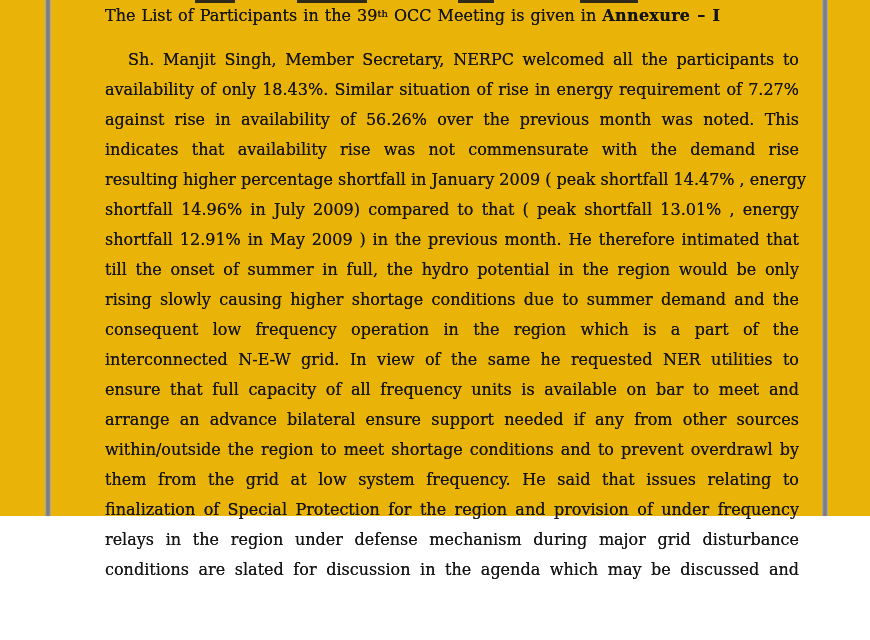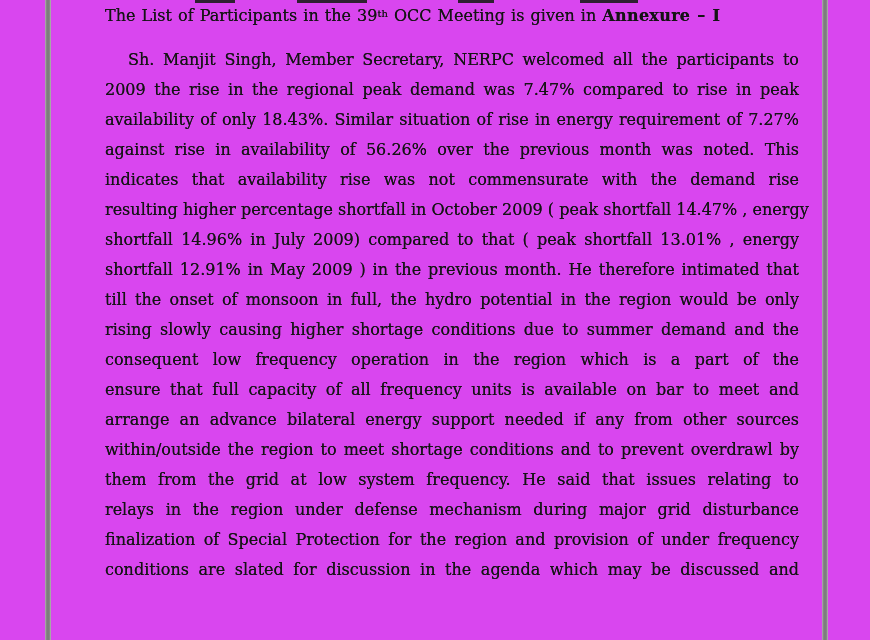--- a/index.html
+++ b/index.html
@@ -4,22 +4,22 @@
 <style>
   html, body { margin: 0; padding: 0; }
   body {
     width: 870px; height: 640px;
     background: #ffffff;
     overflow: hidden;
     font-family: "DejaVu Serif", serif;
   }
   .page {
     position: relative;
-    width: 870px; height: 640px;
-    background: #d946ef;
+    width: 870px; height: 516px;
+    background: #eab308;
   }
   
   .scan-edge {
     position: absolute; top: 0; bottom: 0; width: 6px;
     background: linear-gradient(90deg, #b3b3b3 0%, #7d7d7d 30%, #7d7d7d 70%, #b8b8b8 100%);
   }
   .scan-edge.left  { left: 45px; }
   .scan-edge.right { left: 822px; }
   
   .artifact {
@@ -78,32 +78,32 @@
   <div class="artifact a2"></div>
   <div class="artifact a3"></div>
   <div class="artifact a4"></div>
 
   <div class="textblock">
     <div class="heading">
       <span>The List of Participants in the 39<sup>th</sup> OCC Meeting is given in </span><span class="b">Annexure – I</span>
     </div>
     <div class="paragraph">
         <div class="line">Sh. Manjit Singh, Member Secretary, NERPC welcomed all the participants to</div>
-        <div class="line">2009 the rise in the regional peak demand was 7.47% compared to rise in peak</div>
         <div class="line">availability of only 18.43%. Similar situation of rise in energy requirement of 7.27%</div>
         <div class="line">against rise in availability of 56.26% over the previous month was noted. This</div>
         <div class="line">indicates that availability rise was not commensurate with the demand rise</div>
-        <div class="line">resulting higher percentage shortfall in October 2009 ( peak shortfall 14.47% , energy</div>
+        <div class="line">resulting higher percentage shortfall in January 2009 ( peak shortfall 14.47% , energy</div>
         <div class="line">shortfall 14.96% in July 2009) compared to that ( peak shortfall 13.01% , energy</div>
         <div class="line">shortfall 12.91% in May 2009 ) in the previous month. He therefore intimated that</div>
-        <div class="line">till the onset of monsoon in full, the hydro potential in the region would be only</div>
+        <div class="line">till the onset of summer in full, the hydro potential in the region would be only</div>
         <div class="line">rising slowly causing higher shortage conditions due to summer demand and the</div>
         <div class="line">consequent low frequency operation in the region which is a part of the</div>
+        <div class="line">interconnected N-E-W grid. In view of the same he requested NER utilities to</div>
         <div class="line">ensure that full capacity of all frequency units is available on bar to meet and</div>
-        <div class="line">arrange an advance bilateral energy support needed if any from other sources</div>
+        <div class="line">arrange an advance bilateral ensure support needed if any from other sources</div>
         <div class="line">within/outside the region to meet shortage conditions and to prevent overdrawl by</div>
         <div class="line">them from the grid at low system frequency. He said that issues relating to</div>
+        <div class="line">finalization of Special Protection for the region and provision of under frequency</div>
         <div class="line">relays in the region under defense mechanism during major grid disturbance</div>
-        <div class="line">finalization of Special Protection for the region and provision of under frequency</div>
         <div class="line">conditions are slated for discussion in the agenda which may be discussed and</div>
       </div>
   </div>
 </div>
 
 </body></html>

